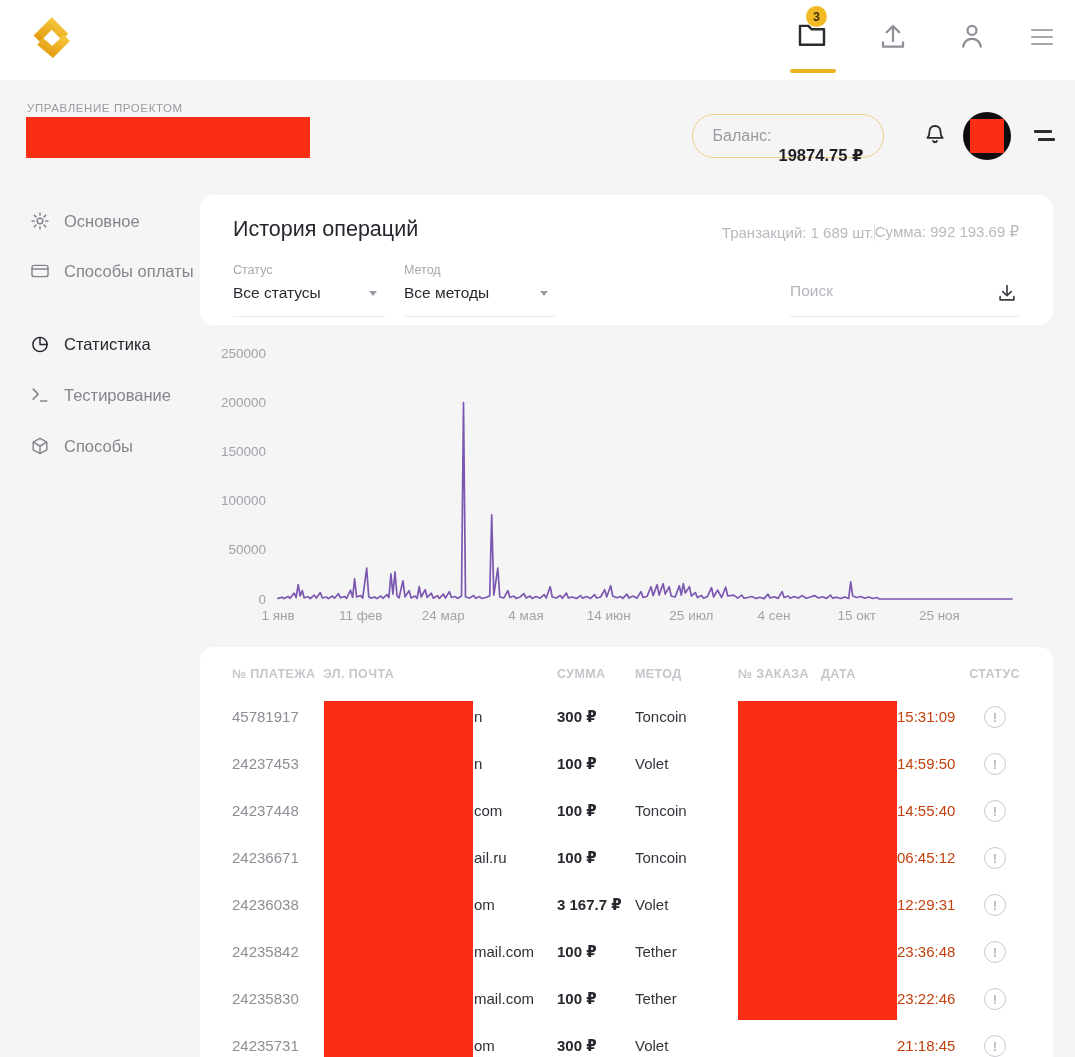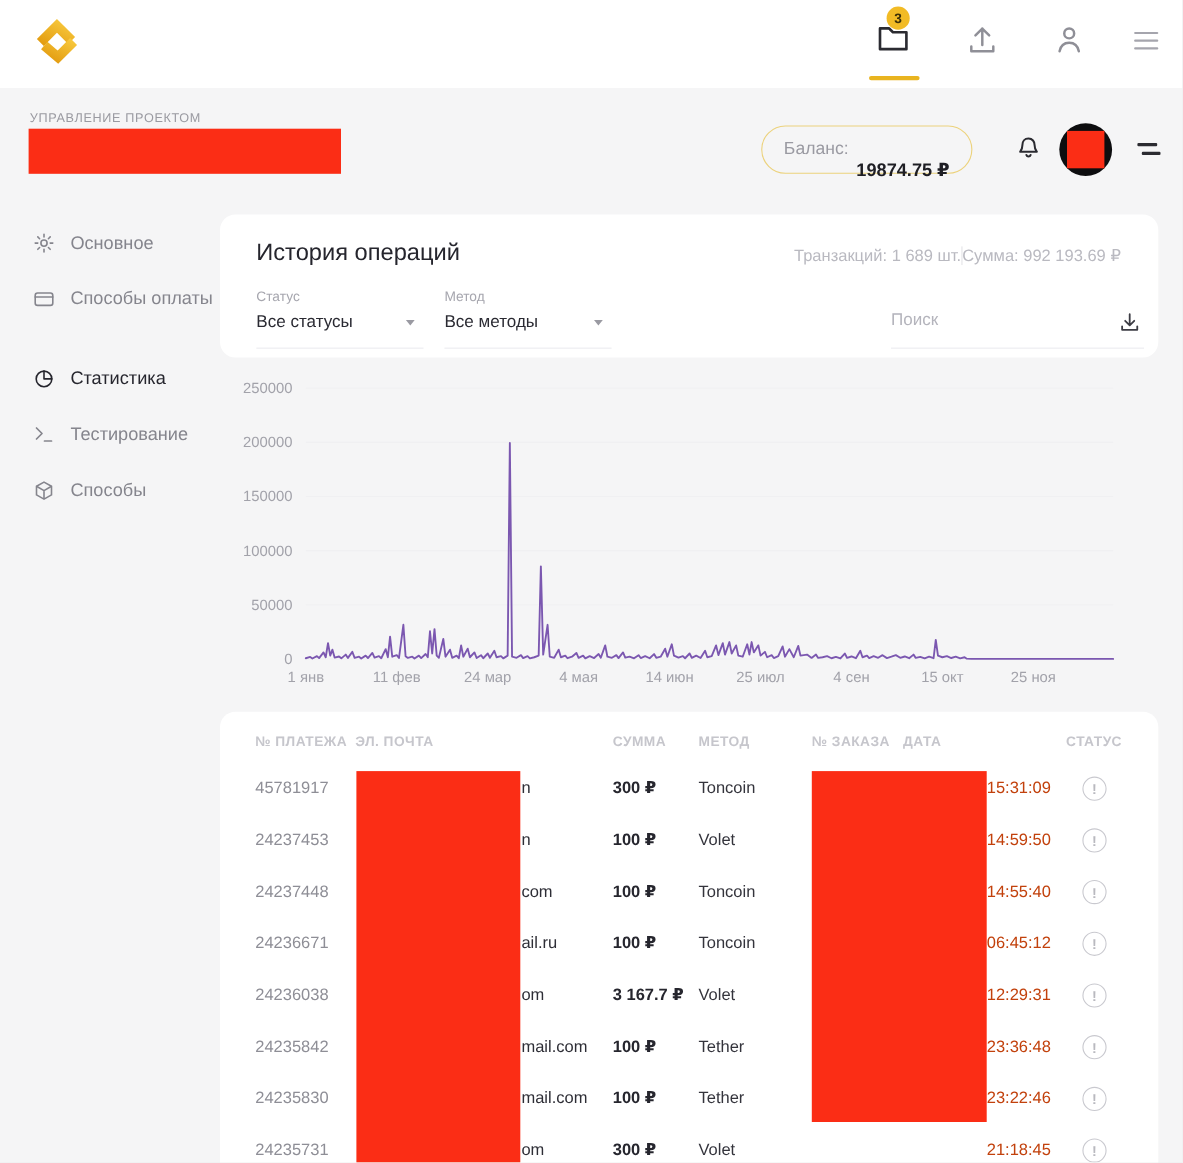--- a/index.html
+++ b/index.html
@@ -51,21 +51,21 @@
 
   .fgroup{position:absolute;top:68px;height:54px;}
   .f-label{font-size:12.5px;color:#a7a7af;}
   .f-value{position:absolute;top:21px;left:0;right:0;font-size:15.5px;color:#2a2a32;display:flex;align-items:center;}
   .f-underline{position:absolute;bottom:0;left:0;right:0;height:1px;background:#ececef;}
   .caret{position:absolute;right:8px;top:28px;width:0;height:0;border-left:4.5px solid transparent;
          border-right:4.5px solid transparent;border-top:5px solid #9a9aa2;}
   .g-status{left:33px;width:152px;}
   .g-method{left:204px;width:152px;}
   .g-period{left:372px;width:200px;}
-  .g-search{left:610px;width:230px;}
+  .g-search{left:590px;width:230px;}
   .period-vals{gap:10px;font-weight:600;letter-spacing:.2px;color:#26262e;}
   .search-input{border:none;outline:none;background:transparent;font-family:inherit;font-size:15.5px;
                 color:#2a2a32;width:170px;padding:0;}
   .search-input::placeholder{color:#b4b4bc;}
   .dl-icon{position:absolute;right:2px;top:19px;width:22px;height:22px;}
 
   
   .chart-wrap{position:absolute;left:200px;top:330px;width:853px;height:300px;}
   .chart-wrap svg{font-family:"Liberation Sans","DejaVu Sans",sans-serif;}
 
@@ -167,21 +167,21 @@
   <nav id="sidebar">
       <div class="side-item" style="top: 210px;">
         <span class="s-ico"><svg viewBox="0 0 22 22" width="20" height="20">
             <g fill="none" stroke="currentColor" stroke-width="1.6" stroke-linecap="round">
               <circle cx="11" cy="11" r="3.1"></circle>
               <path d="M11 2.2v2.6M11 17.2v2.6M2.2 11h2.6M17.2 11h2.6M4.8 4.8l1.8 1.8M15.4 15.4l1.8 1.8M17.2 4.8l-1.8 1.8M6.6 15.4l-1.8 1.8"></path>
             </g>
           </svg></span>
         <span>Основное</span>
       </div>
-      <div class="side-item" style="top: 260px; align-items: flex-end;">
+      <div class="side-item" style="top: 260px;">
         <span class="s-ico"><svg viewBox="0 0 22 22" width="20" height="20">
             <g fill="none" stroke="currentColor" stroke-width="1.6" stroke-linecap="round">
               <rect x="2.2" y="4.8" width="17.6" height="12.4" rx="2.4"></rect>
               <path d="M2.2 8.8h17.6"></path>
             </g>
           </svg></span>
         <span>Способы оплаты</span>
       </div>
       <div class="side-item active" style="top: 333px;">
         <span class="s-ico"><svg viewBox="0 0 22 22" width="20" height="20">

